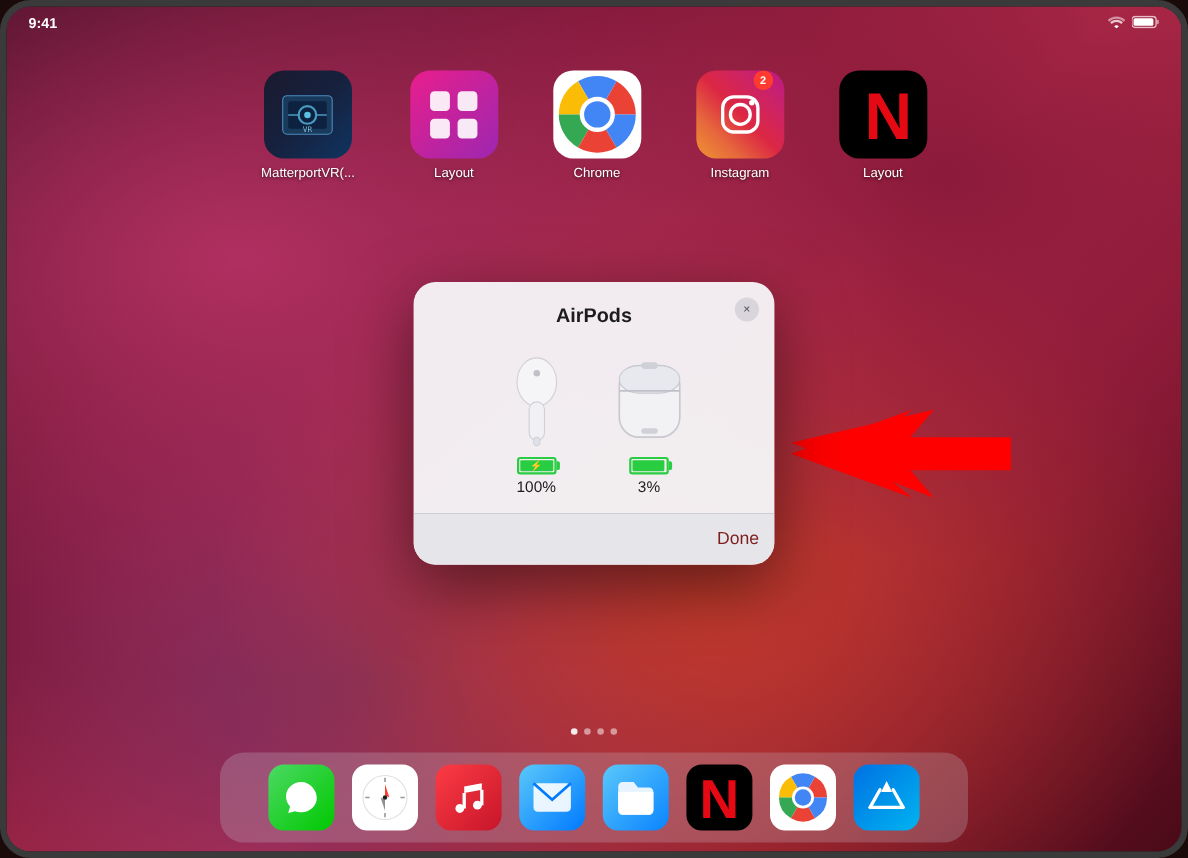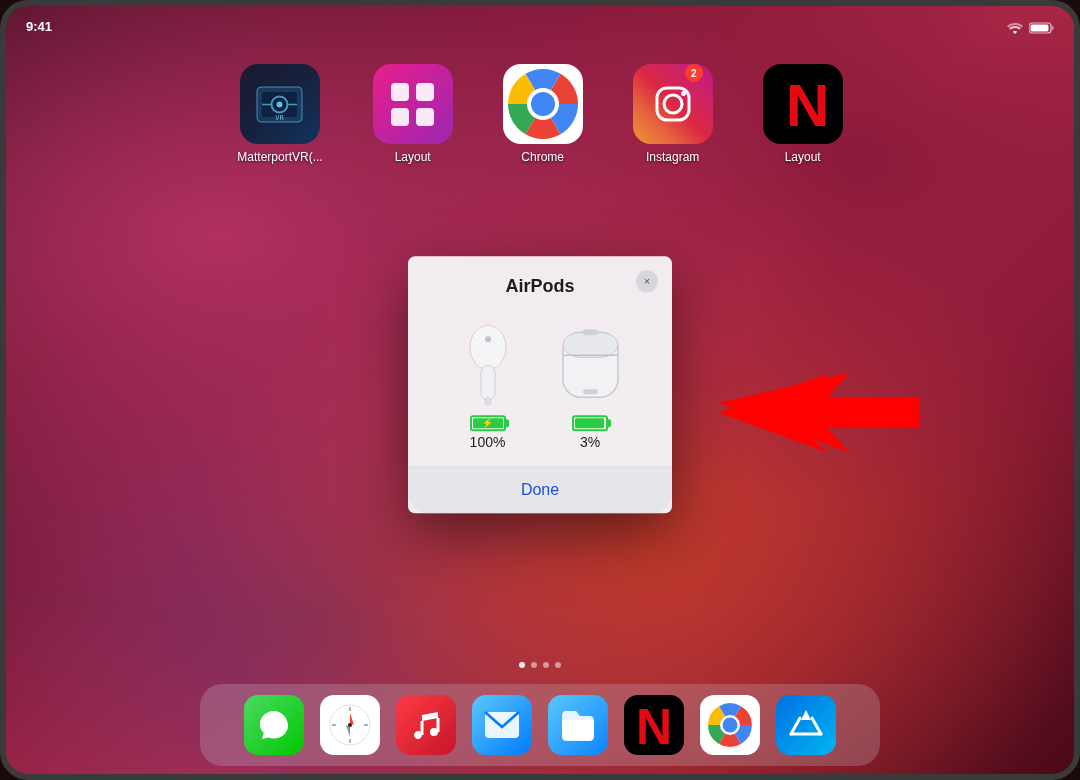--- a/index.html
+++ b/index.html
@@ -37,21 +37,21 @@
     }
 
     
     .status-bar {
       position: absolute;
       top: 0;
       left: 0;
       right: 0;
       height: 28px;
       display: flex;
-      align-items: flex-end;
+      align-items: center;
       justify-content: space-between;
       padding: 0 20px;
       z-index: 10;
     }
 
     .status-time {
       color: white;
       font-size: 13px;
       font-weight: 600;
     }
@@ -197,23 +197,23 @@
       flex-shrink: 0;
       position: relative;
     }
 
     
     .airpods-dialog {
       position: absolute;
       top: 50%;
       left: 50%;
       transform: translate(-50%, -52%);
-      width: 264px;
+      width: 328px;
       background: rgba(245,245,247,0.96);
-      border-radius: 7px;
+      border-radius: 20px;
       box-shadow: 0 20px 60px rgba(0,0,0,0.5);
       z-index: 100;
       overflow: hidden;
     }
 
     .dialog-title {
       text-align: center;
       font-size: 18px;
       font-weight: 600;
       color: #1c1c1e;
@@ -309,25 +309,26 @@
       font-weight: 400;
     }
 
     .dialog-done-btn {
       width: calc(100% - 0px);
       background: #e5e5ea;
       border: none;
       padding: 14px;
       font-size: 16px;
       font-weight: 400;
-      color: #1d4ed8;
+      color: #7f1d1d;
       cursor: pointer;
       border-top: 1px solid rgba(0,0,0,0.1);
       margin-top: 6px;
       border-radius: 0 0 20px 20px;
+      text-align: right;
     }
 
     
     .red-arrow {
       position: absolute;
       right: 155px;
       top: 50%;
       transform: translateY(-30%);
       z-index: 50;
       pointer-events: none;

